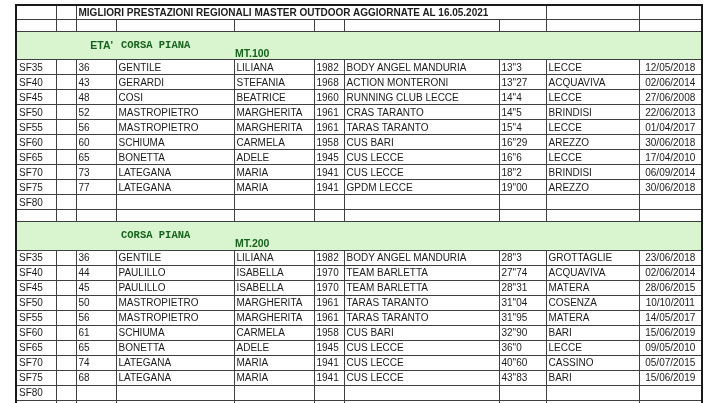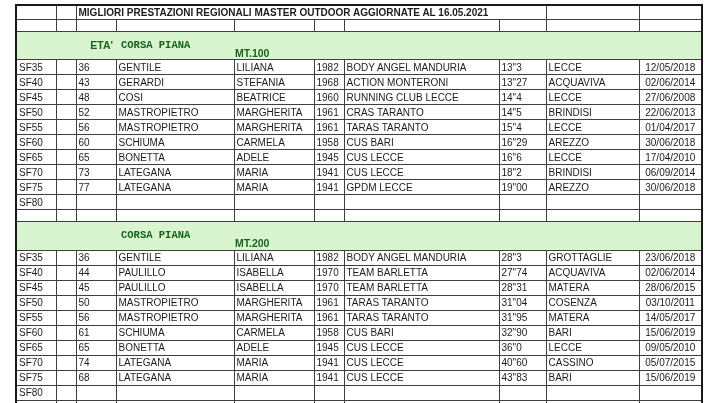--- a/index.html
+++ b/index.html
@@ -275,21 +275,21 @@
         <tr class="h15">
           <td class="cat">SF50</td>
           <td></td>
           <td class="age">50</td>
           <td class="txt">MASTROPIETRO</td>
           <td class="txt">MARGHERITA</td>
           <td class="year">1961</td>
           <td class="txt">TARAS TARANTO</td>
           <td class="time">31"04</td>
           <td class="txt">COSENZA</td>
-          <td class="date">03/10/2011</td>
+          <td class="date">10/10/2011</td>
         </tr>
         <tr class="h15">
           <td class="cat">SF55</td>
           <td></td>
           <td class="age">56</td>
           <td class="txt">MASTROPIETRO</td>
           <td class="txt">MARGHERITA</td>
           <td class="year">1961</td>
           <td class="txt">TARAS TARANTO</td>
           <td class="time">31"95</td>

